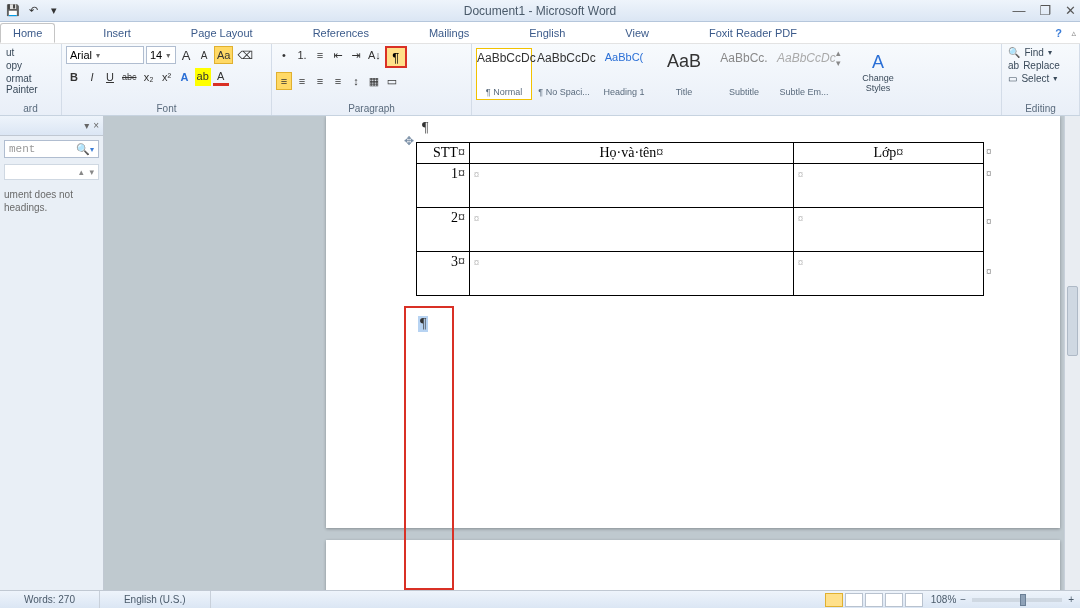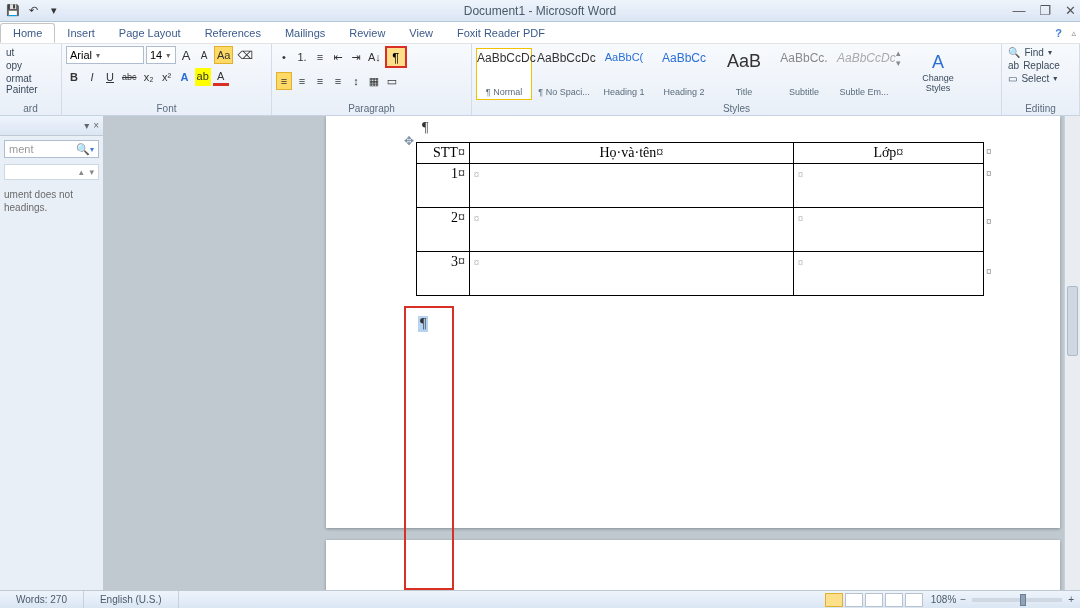--- a/index.html
+++ b/index.html
@@ -1,32 +1,32 @@
 <!DOCTYPE html>
 <html><head>
 <meta charset="utf-8">
 <style>
   * { box-sizing: border-box; margin: 0; padding: 0; }
   body { font-family: "Segoe UI", Tahoma, sans-serif; font-size: 11px; background: #fff; overflow: hidden; width:1080px; height:608px; }
   .titlebar { height:22px; background:linear-gradient(#eef4fb,#dbe6f4); display:flex; align-items:center; justify-content:center; position:relative; border-bottom:1px solid #b5c6db; }
   .titlebar .qat { position:absolute; left:4px; display:flex; gap:4px; align-items:center; }
   .titlebar .wincontrols { position:absolute; right:4px; display:flex; gap:14px; font-size:13px; color:#555; }
   .titlebar-title { font-size:12px; color:#4a5a6a; }
-  .menubar { height:22px; background:#fff; display:flex; align-items:center; border-bottom:1px solid #e3e3e3; position:relative; }
+  .menubar { height:22px; background:#fff; display:flex; align-items:center; border-bottom:1px solid #e3e3e3; position:relative;gap:36px; }
   .menubar .tab { padding:3px 12px; color:#3b5a8a; cursor:default; }
   .menubar .tab.active { background:#fff; border:1px solid #c5c5c5; border-bottom:1px solid #fff; border-radius:3px 3px 0 0; }
   .menubar .help { position:absolute; right:18px; color:#3b7dd8; font-weight:bold; }
   .menubar .caret { position:absolute; right:4px; color:#888; font-size:9px; }
   .ribbon { height:72px; background:linear-gradient(#f7fafd,#e9eff8); border-bottom:1px solid #c7d3e0; display:flex; }
   .group { border-right:1px solid #d3dce8; padding:2px 4px 0 4px; display:flex; flex-direction:column; position:relative; }
   .group-label { position:absolute; bottom:1px; left:0; right:0; text-align:center; font-size:10px; color:#5a6b7d; }
   .clipgroup { width:62px; }
   .cliprow { font-size:10px; color:#3a4a5a; padding:1px 2px; }
   .fontgroup { width:210px; }
-  .row { display:flex; align-items:center; gap:2px; }
+  .row { display:flex; align-items:flex-start; gap:2px; }
   .combo { border:1px solid #b0bdd0; background:#fff; height:18px; display:flex; align-items:center; padding:0 3px; font-size:11px; }
   .combo .arrow { margin-left:4px; font-size:8px; color:#666; }
   .btn { min-width:16px; height:18px; display:inline-flex; align-items:center; justify-content:center; padding:0 2px; color:#333; }
   .btn.yellow { background:#ffd966; border:1px solid #e0b030; }
   .paragroup { width:200px; }
   .paragroup .btn, .fontgroup .btn { font-size:11px; }
   .pilcrow-btn { border:2px solid #d93025; background:#ffe08a; width:22px; height:22px; display:flex; align-items:center; justify-content:center; font-size:13px; }
   .stylesgroup { flex:1; display:flex; align-items:flex-start; padding-top:2px; gap:4px; }
   .styletile { width:56px; height:52px; border:1px solid transparent; text-align:center; font-size:9px; color:#5a6b7d; display:flex; flex-direction:column; justify-content:space-between; padding:2px 0; }
   .styletile.active { border:1px solid #f2c200; background:#fff; }
@@ -49,21 +49,21 @@
   .tbl { position:absolute; left:90px; top:26px; border-collapse:collapse; }
   .tbl td { border:1px solid #000; font-family:"Times New Roman",serif; font-size:14px; vertical-align:top; padding:2px 4px; }
   .tbl .hcell { text-align:center; height:20px; }
   .tbl .rcell { height:44px; }
   .cellmark { color:#999; font-size:10px; }
   .redbox { position:absolute; border:2px solid #d93025; }
   .sel { background:#b7d3f2; display:inline-block; }
   .vscroll { position:absolute; right:0; top:0; bottom:0; width:16px; background:#e9edf2; border-left:1px solid #c8d0da; }
   .vscroll .thumb { position:absolute; left:2px; right:2px; top:170px; height:70px; background:#cfd8e2; border:1px solid #aeb9c6; border-radius:2px; }
   .statusbar { position:absolute; bottom:0; left:0; right:0; height:18px; background:linear-gradient(#eef4fb,#dbe6f4); border-top:1px solid #c0c8d2; display:flex; align-items:center; font-size:10px; color:#4a5a6a; }
-  .statusbar .cell { padding:0 16px; border-right:1px solid #c8d0da; height:100%; display:flex; align-items:center; }
+  .statusbar .cell { padding:0 24px; border-right:1px solid #c8d0da; height:100%; display:flex; align-items:center; }
   .statusbar .spacer { flex:1; }
   .viewbtns { display:flex; gap:2px; padding:0 4px; }
   .viewbtn { width:18px; height:14px; border:1px solid #b8c2cf; background:#fff; }
   .viewbtn.active { background:#ffe08a; border-color:#e0b030; }
   .zoomtrack { width:90px; height:4px; background:#cfd8e2; position:relative; margin:0 6px; }
   .zoomthumb { position:absolute; top:-4px; left:48px; width:6px; height:12px; background:#8fa2b8; border:1px solid #6a7f96; }
 </style>
 </head>
 <body>
 
@@ -80,21 +80,21 @@
     <span>✕</span>
   </div>
 </div>
 
 <div class="menubar">
   <div class="tab active">Home</div>
   <div class="tab">Insert</div>
   <div class="tab">Page Layout</div>
   <div class="tab">References</div>
   <div class="tab">Mailings</div>
-  <div class="tab">Review</div>
+  <div class="tab">English</div>
   <div class="tab">View</div>
   <div class="tab">Foxit Reader PDF</div>
   <span class="help">?</span>
   <span class="caret">▵</span>
 </div>
 
 <div class="ribbon">
   <div class="group clipgroup">
     <div class="cliprow">ut</div>
     <div class="cliprow">opy</div>
@@ -165,42 +165,37 @@
         </div>
       <div class="styletile">
           <div class="sample">AaBbCcDc</div>
           <div>¶ No Spaci...</div>
         </div>
       <div class="styletile">
           <div class="sample" style="color:#2a6fd6;font-size:11px;">AaBbC(</div>
           <div>Heading 1</div>
         </div>
       <div class="styletile">
-          <div class="sample" style="color:#2a6fd6;">AaBbCc</div>
-          <div>Heading 2</div>
-        </div>
-      <div class="styletile">
           <div class="sample" style="font-size:18px;">AaB</div>
           <div>Title</div>
         </div>
       <div class="styletile">
           <div class="sample" style="color:#888;">AaBbCc.</div>
           <div>Subtitle</div>
         </div>
       <div class="styletile">
           <div class="sample" style="color:#aaa;font-style:italic;">AaBbCcDc</div>
           <div>Subtle Em...</div>
         </div>
       <div class="stylearrow">▴<br>▾</div>
       <div class="changestyles">
         <div style="font-size:18px;color:#2a6fd6;">A</div>
         <div>Change Styles</div>
       </div>
     </div>
-    <div class="group-label">Styles</div>
   </div>
 
   <div class="group editgroup">
     <div class="editrow">
         <span>🔍</span>
         <span>Find</span>
         <span style="font-size:8px;">▾</span>
       </div>
     <div class="editrow">
         <span>ab</span>
@@ -216,21 +211,21 @@
 </div>
 
 <div class="workspace">
 
   <div class="navpane">
     <div class="navhead">
       <span>▾</span>
       <span>×</span>
     </div>
     <div class="navsearch">
-      <span style="color:#999;margin-right:auto;">ment</span>
+      <span style="color:#999;margin-right:auto;font-family:Liberation Mono, monospace;">ment</span>
       <span>🔍</span>
         <span style="font-size:8px;">▾</span>
     </div>
     <div class="navtabs">
       <span>▴</span>
       <span>▾</span>
     </div>
     <div class="navbody">
       <div style="margin-bottom:8px;">ument does not headings.</div>
     </div>

